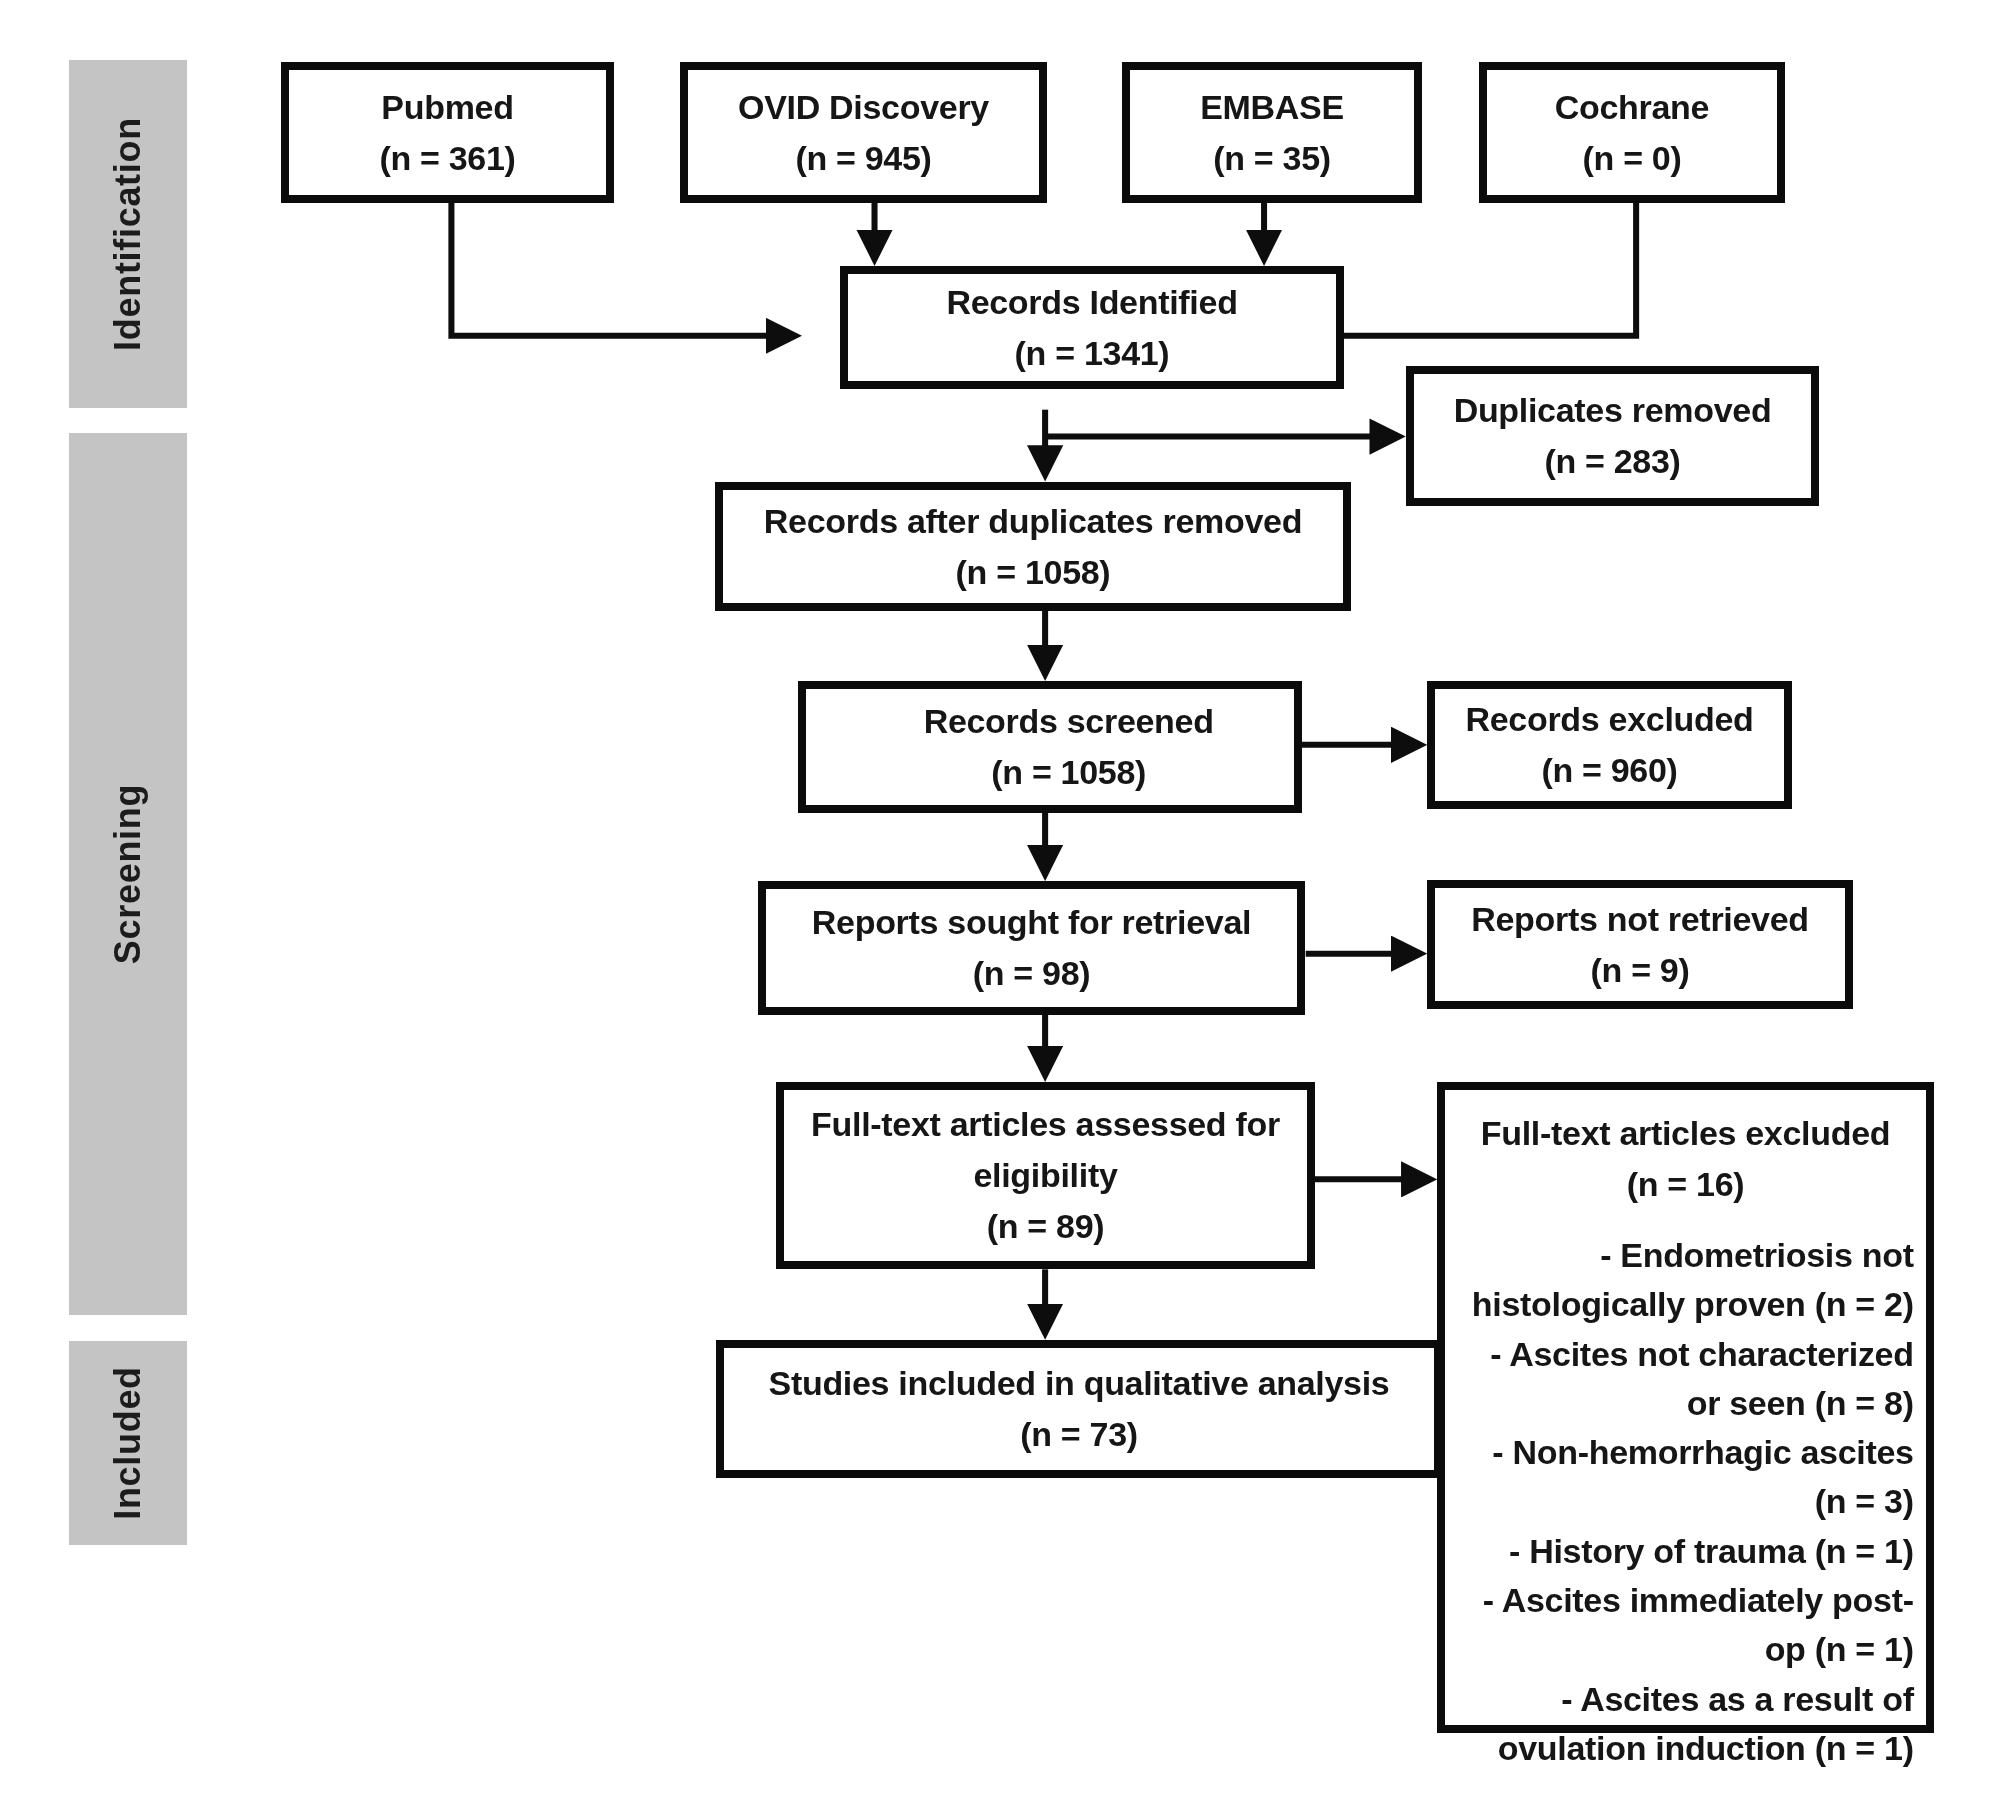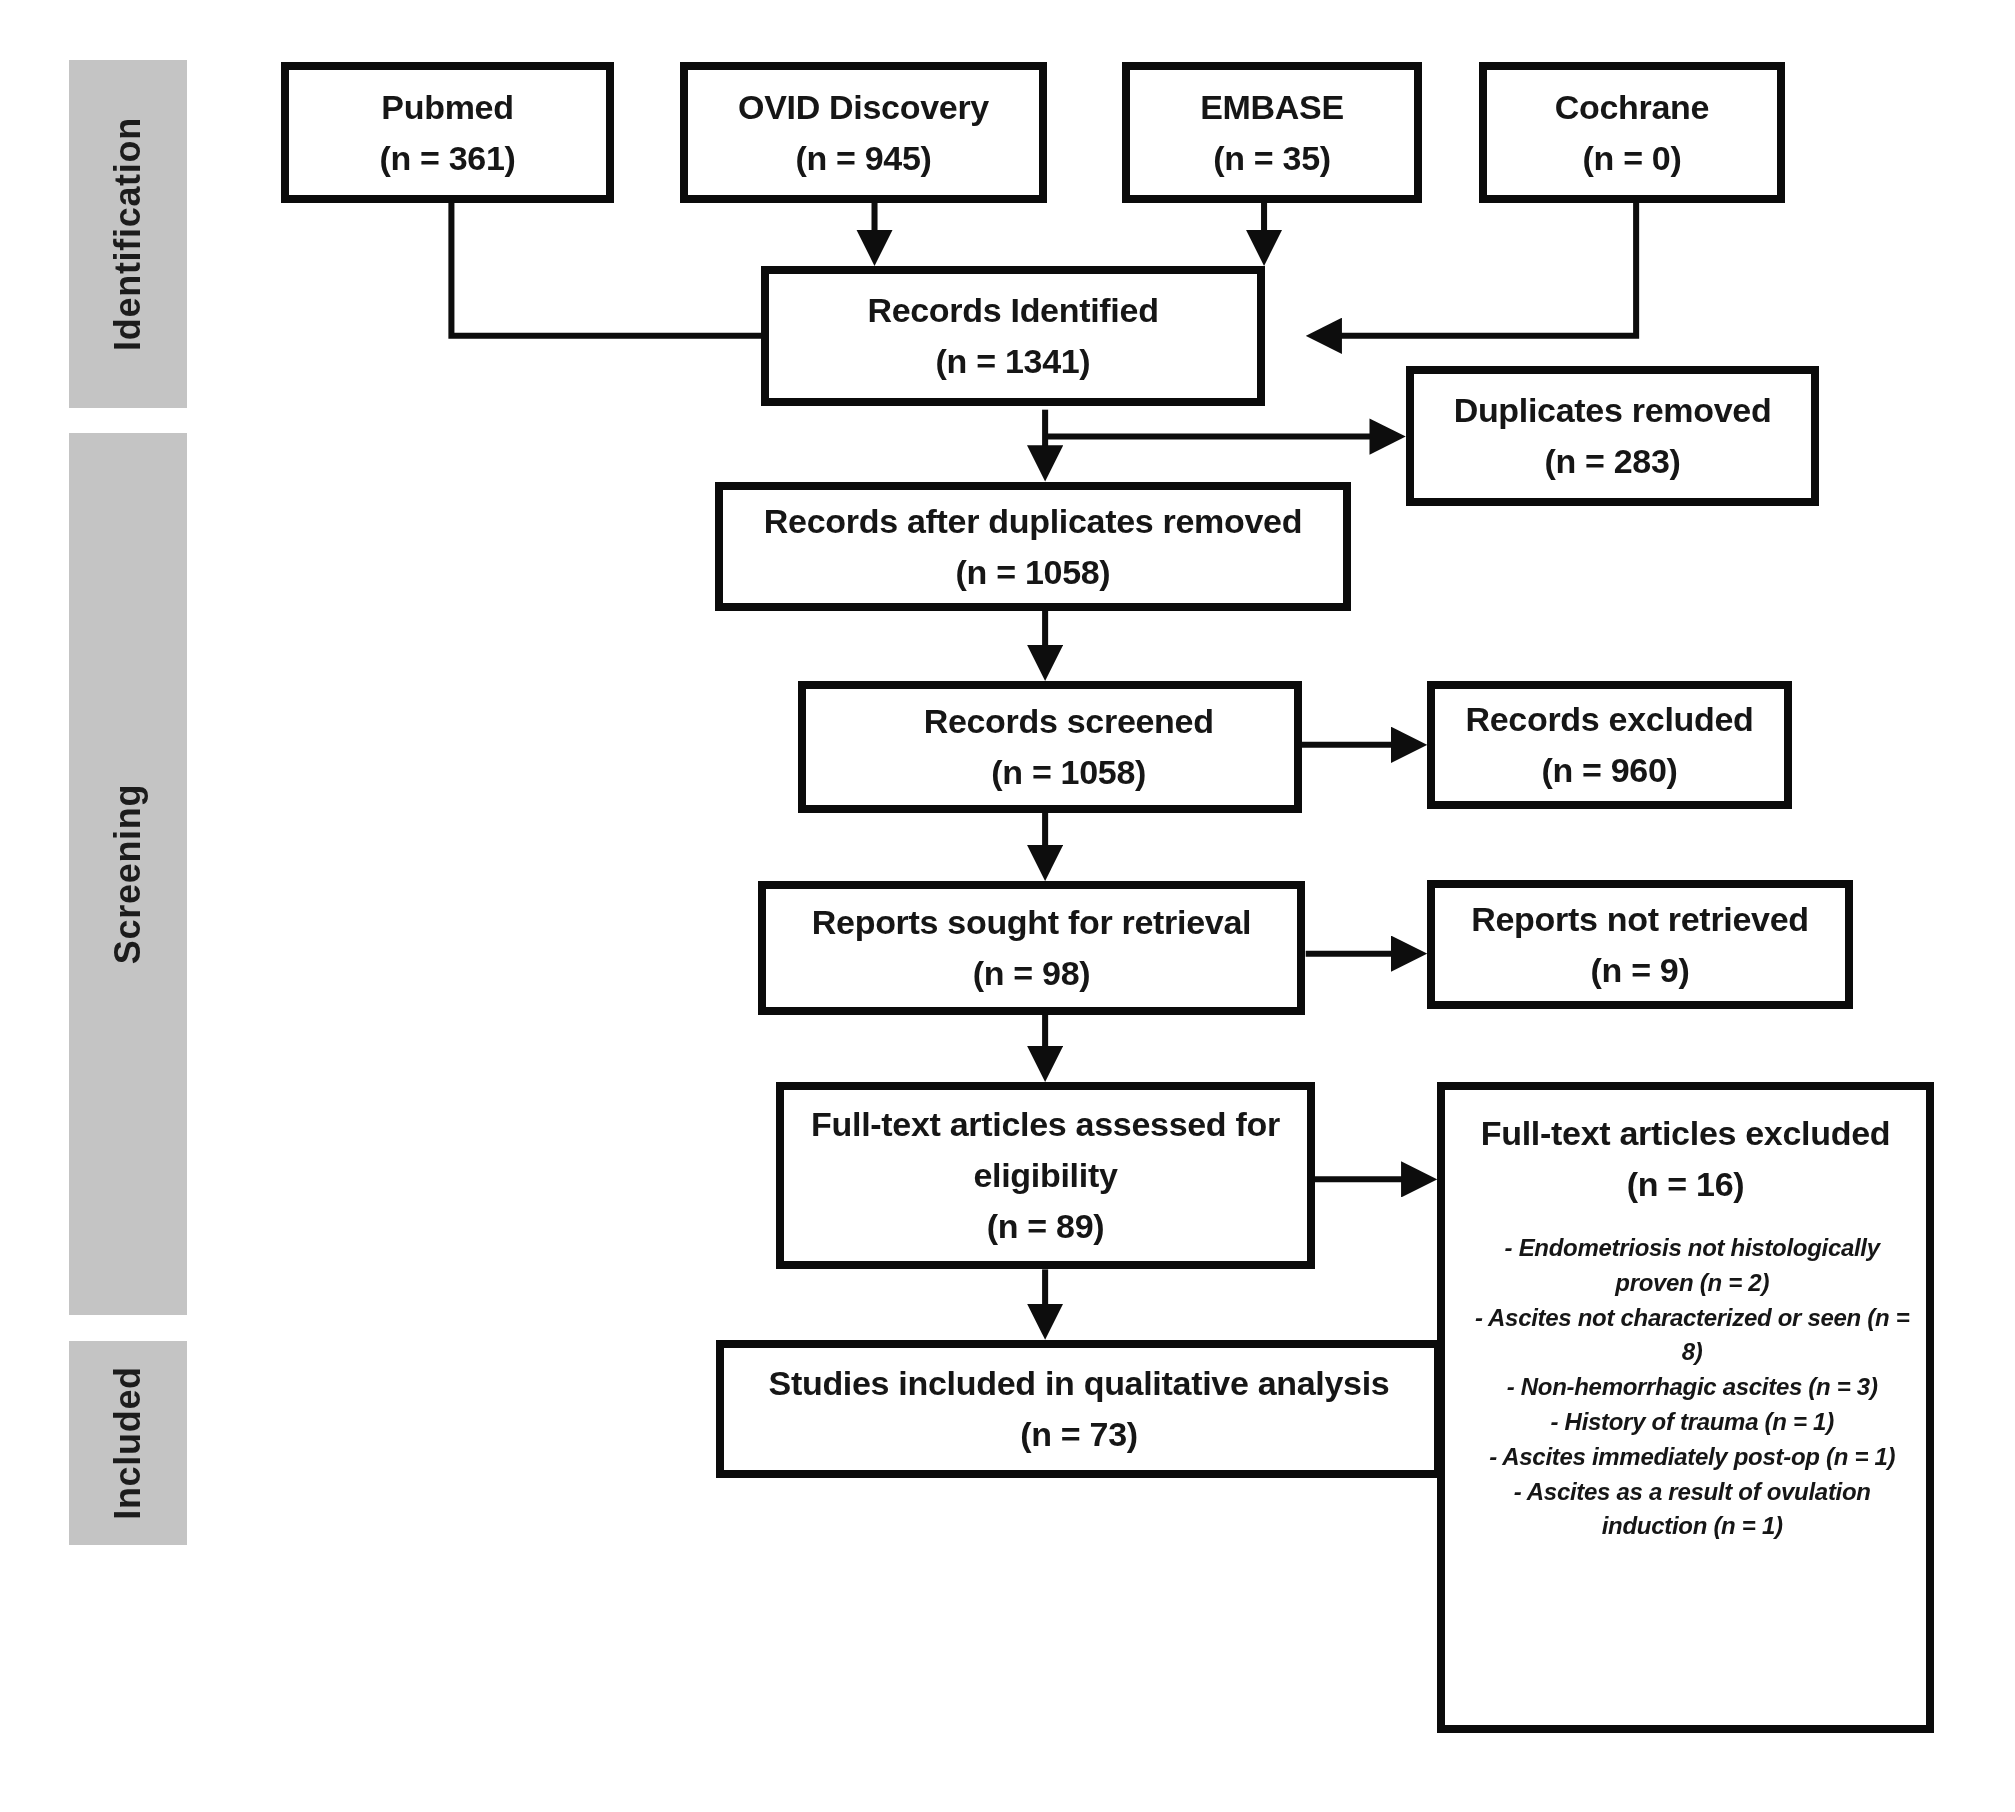--- a/index.html
+++ b/index.html
@@ -50,45 +50,44 @@
     line-height: 1.5;
     font-weight: 700;
     letter-spacing: -0.3px;
     color: #161616;
     padding: 0 6.7px;
   }
   #box-pubmed            { left: 281px;  top: 62px;   width: 333px;  height: 141px; }
   #box-ovid              { left: 680px; top: 62px;   width: 367px;  height: 141px; }
   #box-embase            { left: 1122px; top: 62px;   width: 300px;  height: 141px; }
   #box-cochrane          { left: 1479px; top: 62px;   width: 306px;  height: 141px; }
-  #box-records-identified{ left: 761px; top: 266px;  width: 504px;  height: 140px; }
+  #box-records-identified{ left: 840px; top: 266px;  width: 504px;  height: 123px; }
   #box-duplicates-removed{ left: 1406px; top: 366px;  width: 413px;  height: 140px; }
   #box-records-after-dup { left: 715px; top: 482px;  width: 636px;  height: 129px; }
   #box-records-screened  { left: 798px; top: 681px; width: 504px;  height: 132px; padding-left: 44px; }
   #box-records-excluded  { left: 1427px; top: 681px; width: 365px;  height: 128px; }
   #box-reports-sought    { left: 758px; top: 881px; width: 547px;  height: 134px; }
   #box-reports-not-retrieved { left: 1427px; top: 880px; width: 426px; height: 129px; }
   #box-fulltext-assessed { left: 776px; top: 1082px; width: 539px;  height: 187px; }
   #box-studies-included  { left: 680px; top: 1340px; width: 726px; height: 138px; margin-left: 36px; }
 
   #box-fulltext-excluded {
     left: 1437px; top: 1082px; width: 497px; height: 651px;
     justify-content: flex-start;
     padding-top: 17.5px;
   }
   #box-fulltext-excluded .reasons {
     width: 443px;
     margin: 21.5px 0 0 0;
     align-self: flex-start;
     margin-left: 19px;
-    text-align: center;
-    font-size: 24px;
+    text-align: right;
+    font-size: 34px;
     line-height: 1.45;
     letter-spacing: -0.3px;
-    font-style: italic;
   }
   .reason-item { margin: 0; }
 
   
   #connectors {
     position: absolute;
     left: 0; top: 0;
     width: 2015px;
     height: 1812px;
     pointer-events: none;

